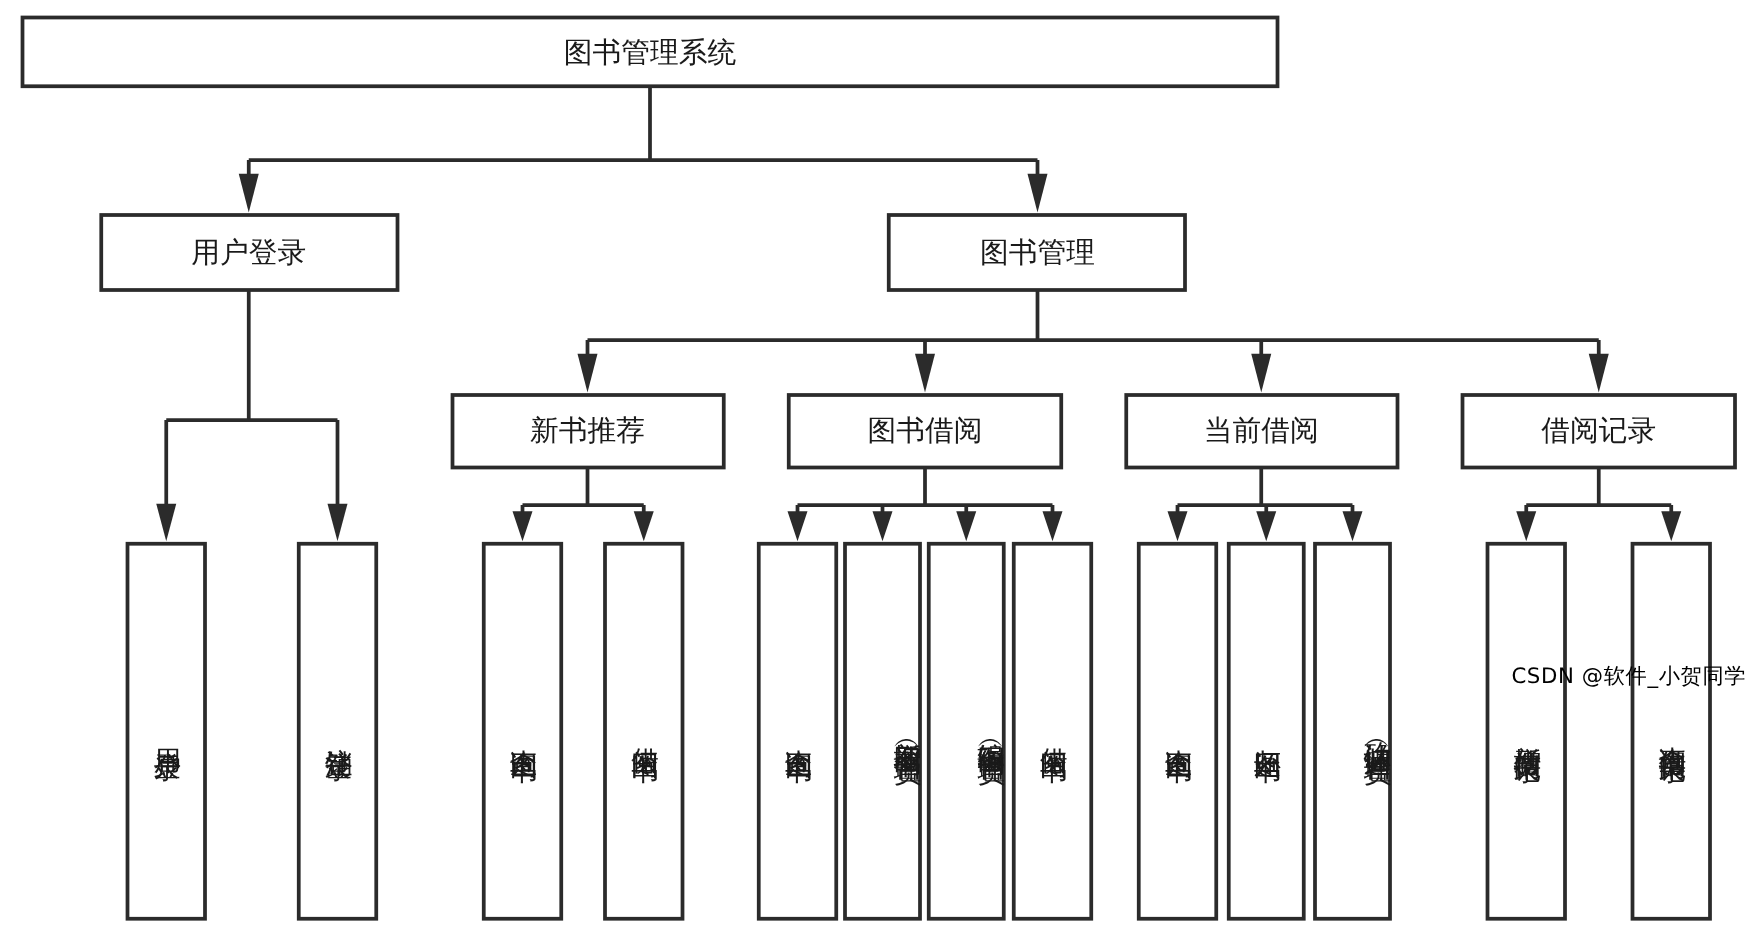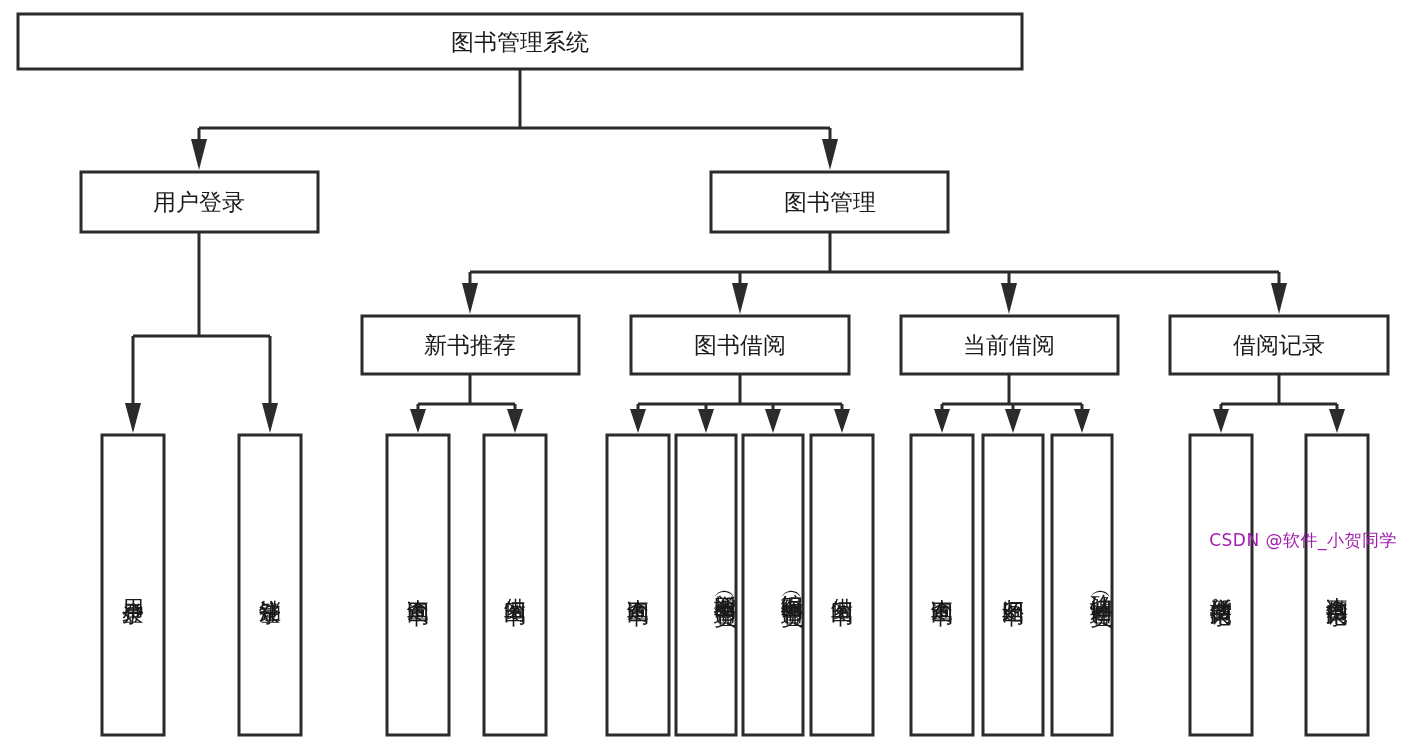--- a/index.html
+++ b/index.html
@@ -62,21 +62,21 @@
     text-align: center;
     white-space: nowrap;
     pointer-events: none;
   }
   .watermark {
     position: absolute;
     right: 8px;
     bottom: 6px;
     font-family: "DejaVu Sans", "Liberation Sans", sans-serif;
     font-size: 17px;
-    color: #a21caf;
+    color: #000000;
     letter-spacing: 0.5px;
     white-space: nowrap;
   }
 </style>
 </head>
 <body>
 
 <div id="diagram-root">
 
   <svg id="tree-svg" viewBox="0 0 1405 747">

